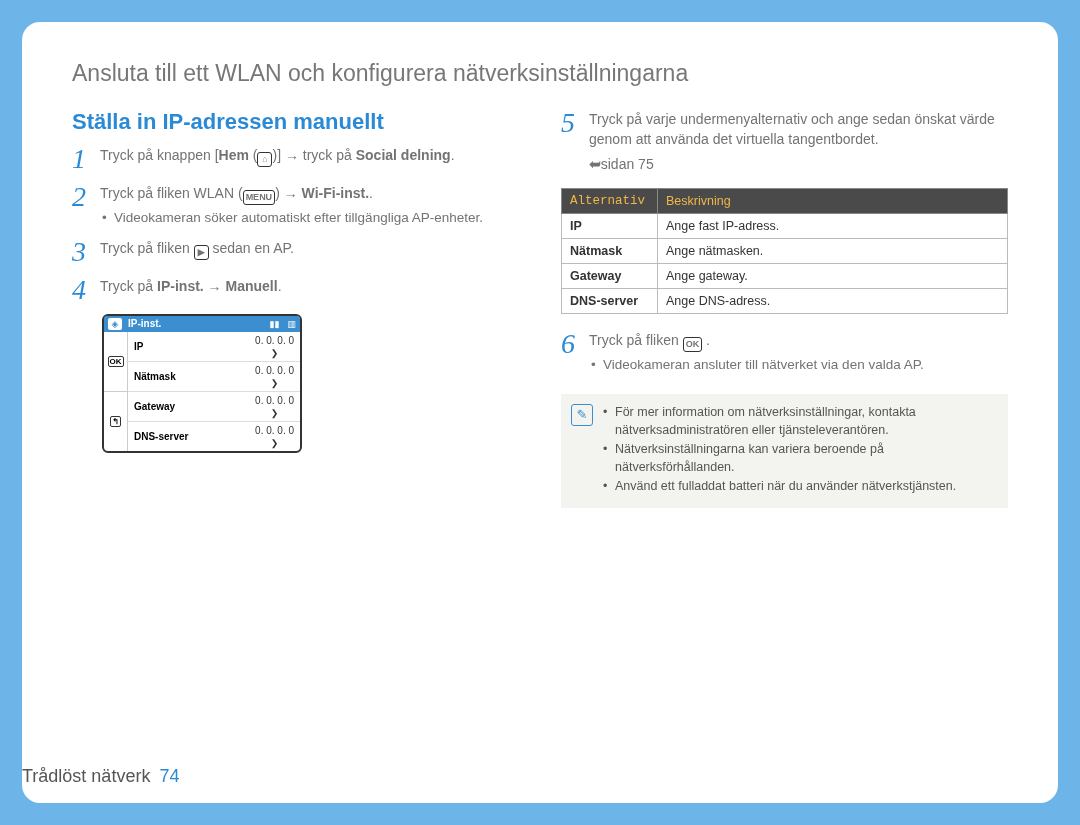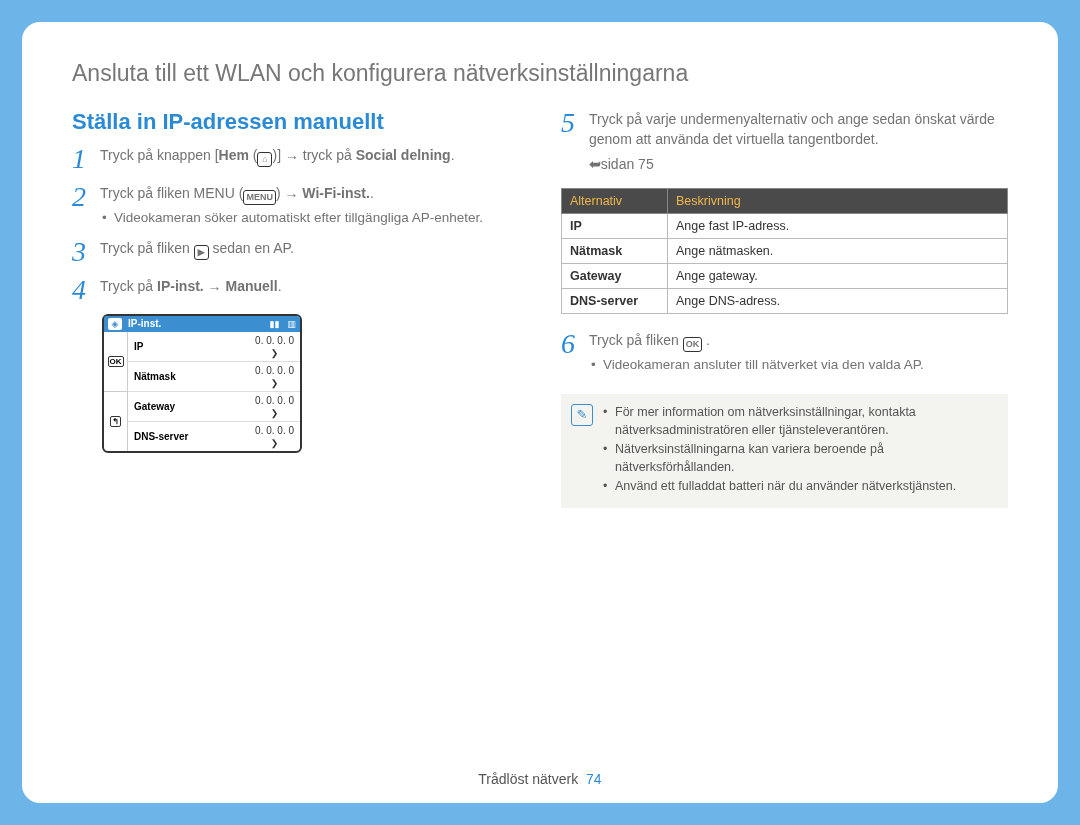--- a/index.html
+++ b/index.html
@@ -150,21 +150,21 @@
     font-size: 12.5px;
   }
   table.opts th {
     background: #4a4a4a;
     color: #f0b64a;
     text-align: left;
     padding: 5px 8px;
     font-weight: normal;
     border: 1px solid #888;
   }
-  table.opts th:first-child { width: 106px; }
+  table.opts th:first-child { width: 96px; font-family: Liberation Mono, monospace; }
   table.opts td {
     border: 1px solid #bbb;
     padding: 5px 8px;
     color: #333;
   }
   table.opts td.k { font-weight: bold; }
   .note-box {
     margin-top: 20px;
     background: #f3f3ef;
     padding: 10px 12px 10px 10px;
@@ -183,22 +183,21 @@
     font-size: 13px;
     flex-shrink: 0;
   }
   .note-list { list-style: none; }
   .note-list li { position: relative; padding-left: 12px; margin-bottom: 2px; }
   .note-list li::before { content: "•"; position: absolute; left: 0; }
   .footer {
     position: absolute;
     bottom: 16px;
     left: 0; right: 0;
-    text-align: center;
-    font-size: 14px;
+    font-size: 18px;
     color: #555;
   }
   .footer .pg { color: #2a8ad6; margin-left: 4px; }
 </style>
 </head>
 <body>
 
 <div class="page">
   <h1 class="page-title">Ansluta till ett WLAN och konfigurera nätverksinställningarna</h1>
 
@@ -210,21 +209,21 @@
       <div class="step">
         <div class="step-num">1</div>
         <div class="step-body">
           <span>Tryck på knappen [</span><span class="bold">Hem</span><span> (</span><span class="icon-box">⌂</span><span>)] </span><span class="arrow">→</span><span> tryck på </span><span class="bold">Social delning</span><span>.</span>
         </div>
       </div>
 
       <div class="step">
         <div class="step-num">2</div>
         <div class="step-body">
-          <span>Tryck på fliken MENU (</span><span class="icon-box">MENU</span><span>) </span><span class="arrow">→</span><span> </span><span class="bold">Wi-Fi-inst.</span><span>.</span>
+          <span>Tryck på fliken WLAN (</span><span class="icon-box">MENU</span><span>) </span><span class="arrow">→</span><span> </span><span class="bold">Wi-Fi-inst.</span><span>.</span>
           <div class="sub bullet">Videokameran söker automatiskt efter tillgängliga AP-enheter.</div>
         </div>
       </div>
 
       <div class="step">
         <div class="step-num">3</div>
         <div class="step-body">
           <span>Tryck på fliken </span><span class="icon-box">▶</span><span> sedan en AP.</span>
         </div>
       </div>

